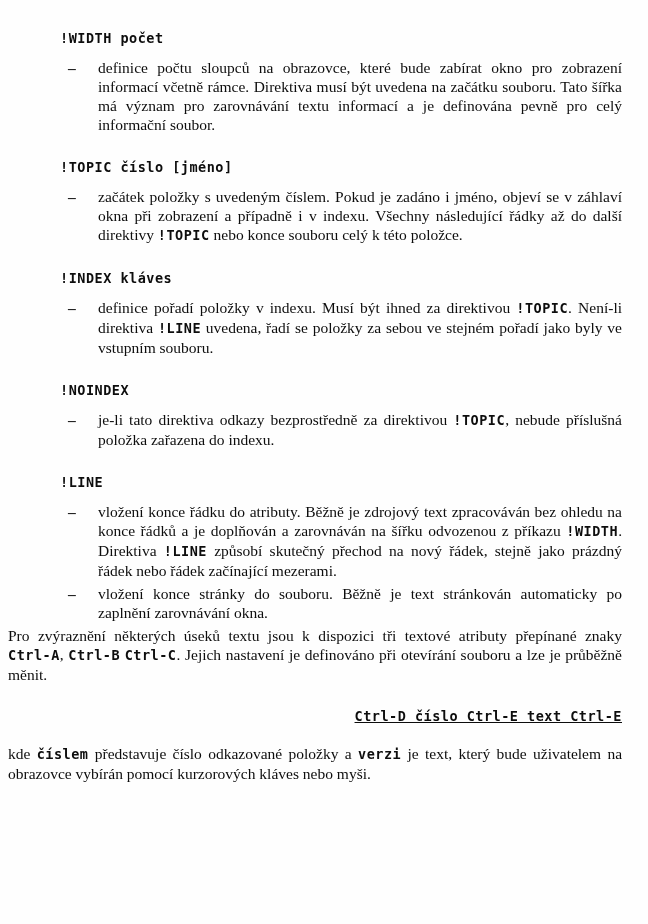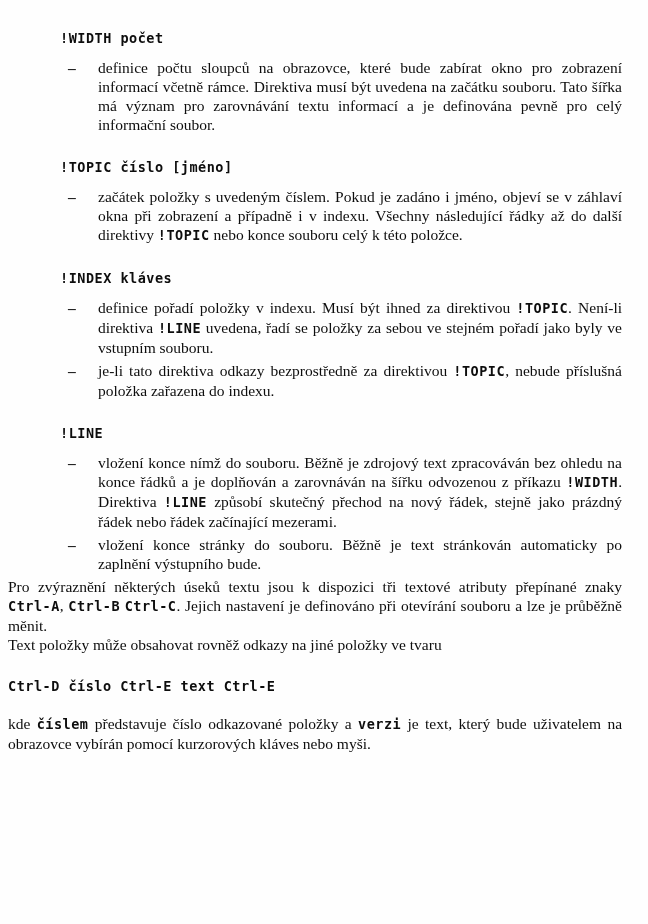--- a/index.html
+++ b/index.html
@@ -47,21 +47,22 @@
   }
   .bullet-body{
     flex:1;
     text-align:justify;
   }
   .block-para{
     text-align:justify;
   }
   .code-line{
     margin:22px 0 18px 0;
-    text-align:left;
+    text-align:right;
+    text-decoration:underline;
   }
   .final-para{
     text-align:justify;
     margin-top:18px;
   }
 </style>
 </head>
 <body>
 
 <div class="page">
@@ -78,37 +79,37 @@
     <span class="bullet-dash">–</span>
     <p class="bullet-body"><span>začátek položky s uvedeným číslem. Pokud je zadáno i jméno, objeví se v záhlaví okna při zobrazení a případně i v indexu. Všechny následující řádky až do další direktivy </span><span class="mono">!TOPIC</span><span> nebo konce souboru celý k této položce.</span></p>
   </div>
 
   <div class="directive"><span class="mono">!INDEX kláves</span></div>
   <div class="bullet-item">
     <span class="bullet-dash">–</span>
     <p class="bullet-body"><span>definice pořadí položky v indexu. Musí být ihned za direktivou </span><span class="mono">!TOPIC</span><span>. Není-li direktiva </span><span class="mono">!LINE</span><span> uvedena, řadí se položky za sebou ve stejném pořadí jako byly ve vstupním souboru.</span></p>
   </div>
 
+  <div class="directive"><span class="mono">!NOINDEX</span></div>
   <div class="bullet-item">
     <span class="bullet-dash">–</span>
     <p class="bullet-body"><span>je-li tato direktiva odkazy bezprostředně za direktivou </span><span class="mono">!TOPIC</span><span>, nebude příslušná položka zařazena do indexu.</span></p>
   </div>
 
   <div class="directive"><span class="mono">!LINE</span></div>
   <div class="bullet-item">
     <span class="bullet-dash">–</span>
-    <p class="bullet-body"><span>vložení konce nímž do souboru. Běžně je zdrojový text zpracováván bez ohledu na konce řádků a je doplňován a zarovnáván na šířku odvozenou z příkazu </span><span class="mono">!WIDTH</span><span>. Direktiva </span><span class="mono">!LINE</span><span> způsobí skutečný přechod na nový řádek, stejně jako prázdný řádek nebo řádek začínající mezerami.</span></p>
+    <p class="bullet-body"><span>vložení konce řádku do atributy. Běžně je zdrojový text zpracováván bez ohledu na konce řádků a je doplňován a zarovnáván na šířku odvozenou z příkazu </span><span class="mono">!WIDTH</span><span>. Direktiva </span><span class="mono">!LINE</span><span> způsobí skutečný přechod na nový řádek, stejně jako prázdný řádek nebo řádek začínající mezerami.</span></p>
   </div>
 
   <div class="bullet-item">
     <span class="bullet-dash">–</span>
-    <p class="bullet-body"><span>vložení konce stránky do souboru. Běžně je text stránkován automaticky po zaplnění výstupního bude.</span></p>
+    <p class="bullet-body"><span>vložení konce stránky do souboru. Běžně je text stránkován automaticky po zaplnění zarovnávání okna.</span></p>
   </div>
 
   <p class="block-para"><span>Pro zvýraznění některých úseků textu jsou k dispozici tři textové atributy přepínané znaky </span><span class="mono">Ctrl-A</span><span>, </span><span class="mono">Ctrl-B</span><span> </span><span class="mono">Ctrl-C</span><span>. Jejich nastavení je definováno při otevírání souboru a lze je průběžně měnit.</span></p>
 
-  <p class="block-para"><span>Text položky může obsahovat rovněž odkazy na jiné položky ve tvaru</span></p>
 
   <p class="code-line"><span class="mono">Ctrl-D číslo Ctrl-E text Ctrl-E</span></p>
 
   <p class="final-para"><span>kde </span><span class="mono">číslem</span><span> představuje číslo odkazované položky a </span><span class="mono">verzi</span><span> je text, který bude uživatelem na obrazovce vybírán pomocí kurzorových kláves nebo myši.</span></p>
 
 </div>
 
 </body></html>

